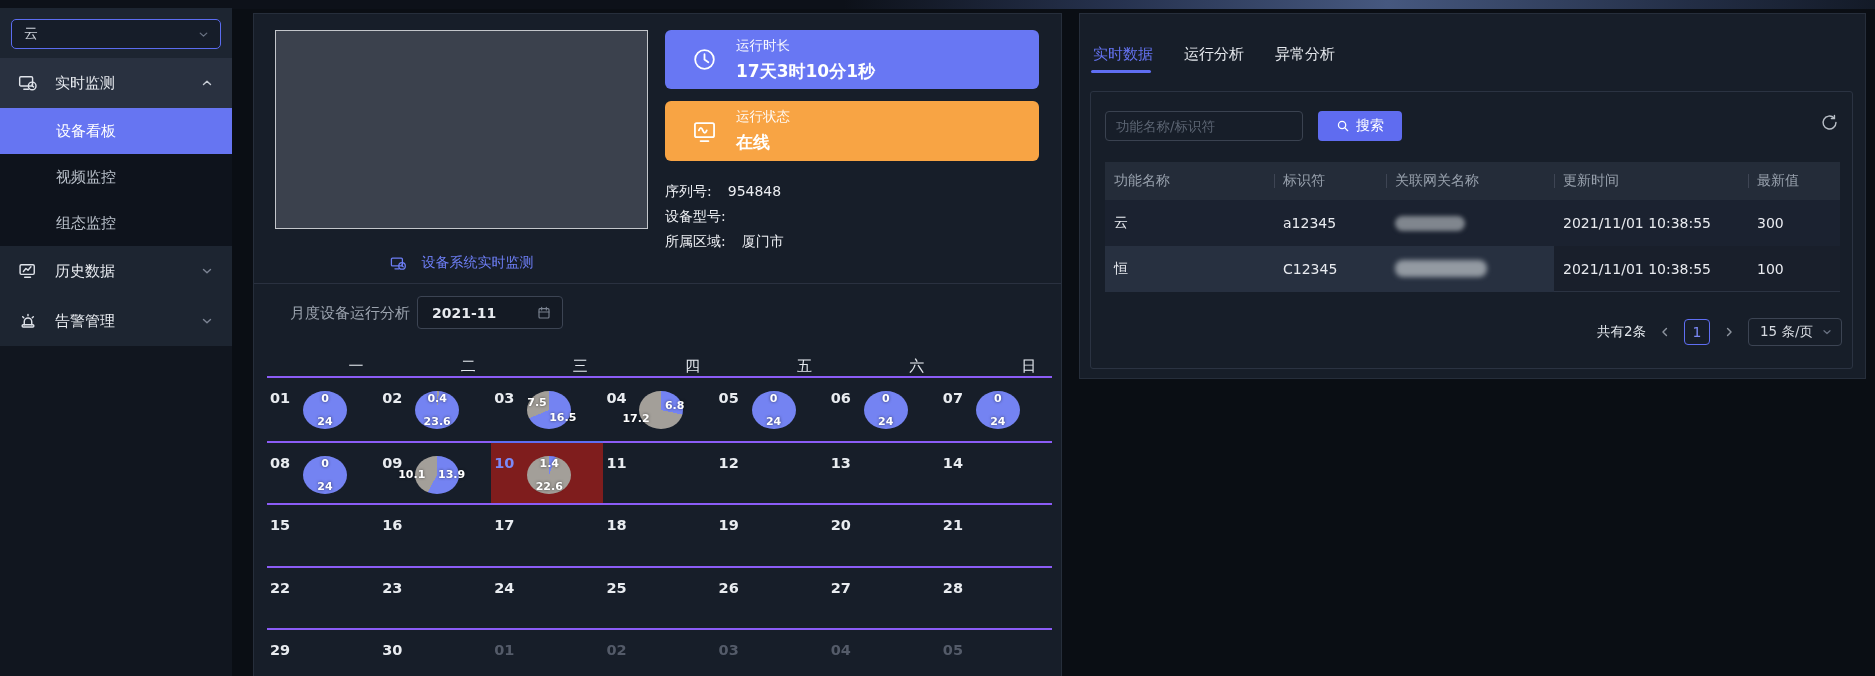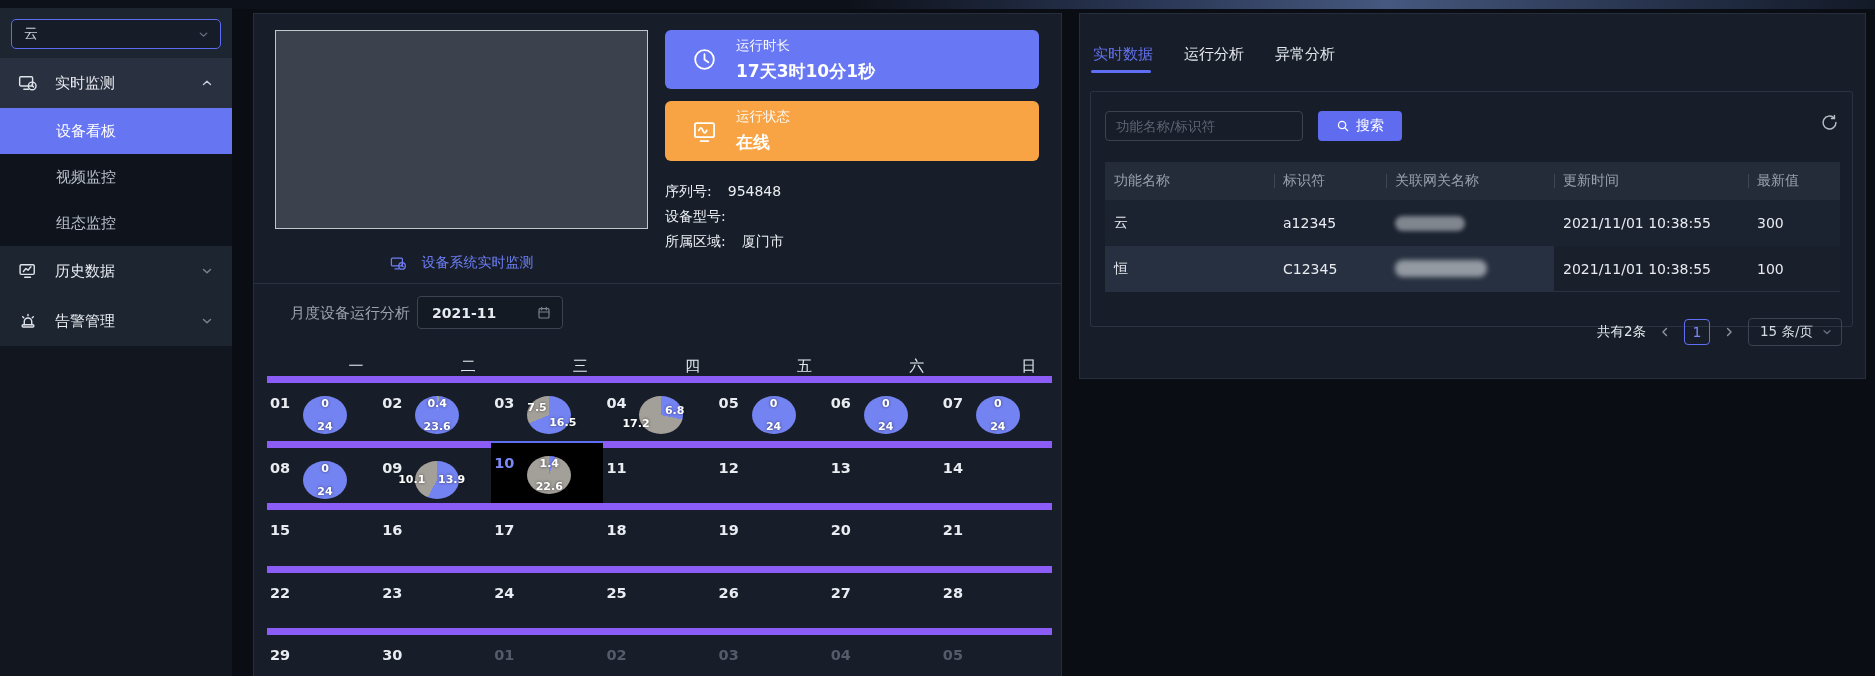--- a/index.html
+++ b/index.html
@@ -48,42 +48,42 @@
   
   .cal-title{position:absolute;left:36px;top:290px;font-size:15px;color:#9ba3ae;}
   .date-box{position:absolute;left:163px;top:282px;width:146px;height:33px;border:1px solid #3c4453;border-radius:4px;
     background:#141a24;display:flex;align-items:center;padding:0 10px 0 14px;cursor:pointer;}
   .date-box .d-val{flex:1;font-size:14px;color:#e8ebf0;font-weight:600;}
   .date-box .cal-ic{width:16px;height:16px;color:#7a8290;}
   #weekdays{position:absolute;left:13px;top:343px;width:785px;height:20px;}
   .wd{position:absolute;width:100px;text-align:center;font-size:15px;color:#e4e8ee;top:0;}
   #cal-grid{position:absolute;left:13px;top:362px;width:785px;}
   .cal-row{display:flex;}
-  .cal-cell{position:relative;width:14.2857%;border-top:7px solid #8b5cf6;cursor:pointer;}
-  .cal-cell.sel{background:#000000;border-top:2px solid #5f6ef2;}
+  .cal-cell{position:relative;width:14.2857%;border-top:2px solid #8b5cf6;cursor:pointer;}
+  .cal-cell.sel{background:#7f1d1d;border-top:2px solid #5f6ef2;}
   .day-num{position:absolute;left:3px;top:12px;font-size:14.5px;font-weight:600;color:#e9ecf0;}
   .cal-cell.sel .day-num{color:#7b89f6;}
   .day-num.om{color:#545b69;}
   .pie{position:absolute;left:36px;top:13px;width:44px;height:38px;border-radius:50%;}
   .pie .pl{position:absolute;font-size:11px;font-weight:700;color:#fff;text-shadow:0 0 3px rgba(0,0,0,.6);white-space:nowrap;}
   .pl.p-top{top:1px;left:50%;transform:translateX(-50%);}
   .pl.p-bottom{bottom:1px;left:50%;transform:translateX(-50%);}
   .pl.p-tl{top:5px;left:0px;}
   .pl.p-tr{top:8px;right:-1px;}
   .pl.p-bl{bottom:4px;left:-17px;}
   .pl.p-br{bottom:5px;right:-5px;}
   .pl.p-l{top:12px;left:-17px;}
   .pl.p-r{top:12px;right:-6px;}
 
   
   #tabs{position:absolute;left:13px;top:31px;display:flex;gap:31px;font-size:15px;}
   .tab{color:#e4e7ec;cursor:pointer;}
   .tab.active{color:#6472f0;}
   .tab-underline{position:absolute;left:11px;top:56px;width:60px;height:3px;border-radius:2px;background:#5f6ef2;}
-  .card-box{position:absolute;left:10px;top:77px;width:763px;height:236px;border:1px solid #2b3342;border-radius:3px;}
+  .card-box{position:absolute;left:10px;top:77px;width:763px;height:278px;border:1px solid #2b3342;border-radius:3px;}
   .search-input{position:absolute;left:14px;top:19px;width:198px;height:30px;background:transparent;border:1px solid #3a4250;
     border-radius:4px;color:#dfe3ea;font-size:13.5px;padding:0 10px;outline:none;}
   .search-input::placeholder{color:#5c6573;}
   .search-btn{position:absolute;left:227px;top:19px;width:84px;height:30px;background:#5f6cf0;color:#fff;border:none;
     border-radius:4px;font-size:14px;display:flex;align-items:center;justify-content:center;gap:6px;cursor:pointer;}
   .search-btn .s-ic{width:14px;height:14px;}
   .refresh{position:absolute;right:13px;top:21px;width:19px;height:19px;color:#b9bfc7;cursor:pointer;}
   .thead{position:absolute;left:14px;top:70px;width:735px;height:38px;background:#242c39;display:flex;align-items:center;}
   .th{position:relative;font-size:14px;color:#98a1ad;padding-left:9px;height:38px;display:flex;align-items:center;}
   .th:not(:first-child)::before{content:"";position:absolute;left:0;top:12px;height:14px;width:1px;background:#3e4554;}

